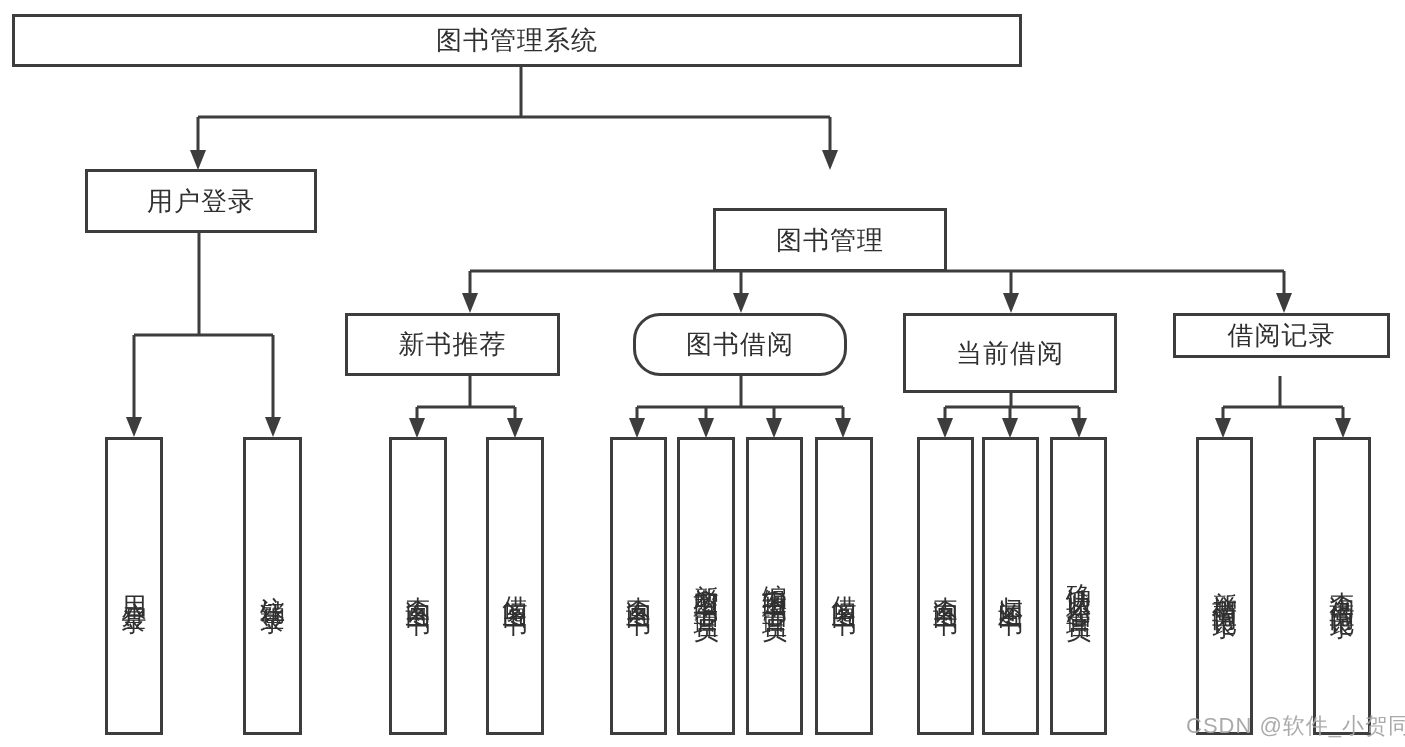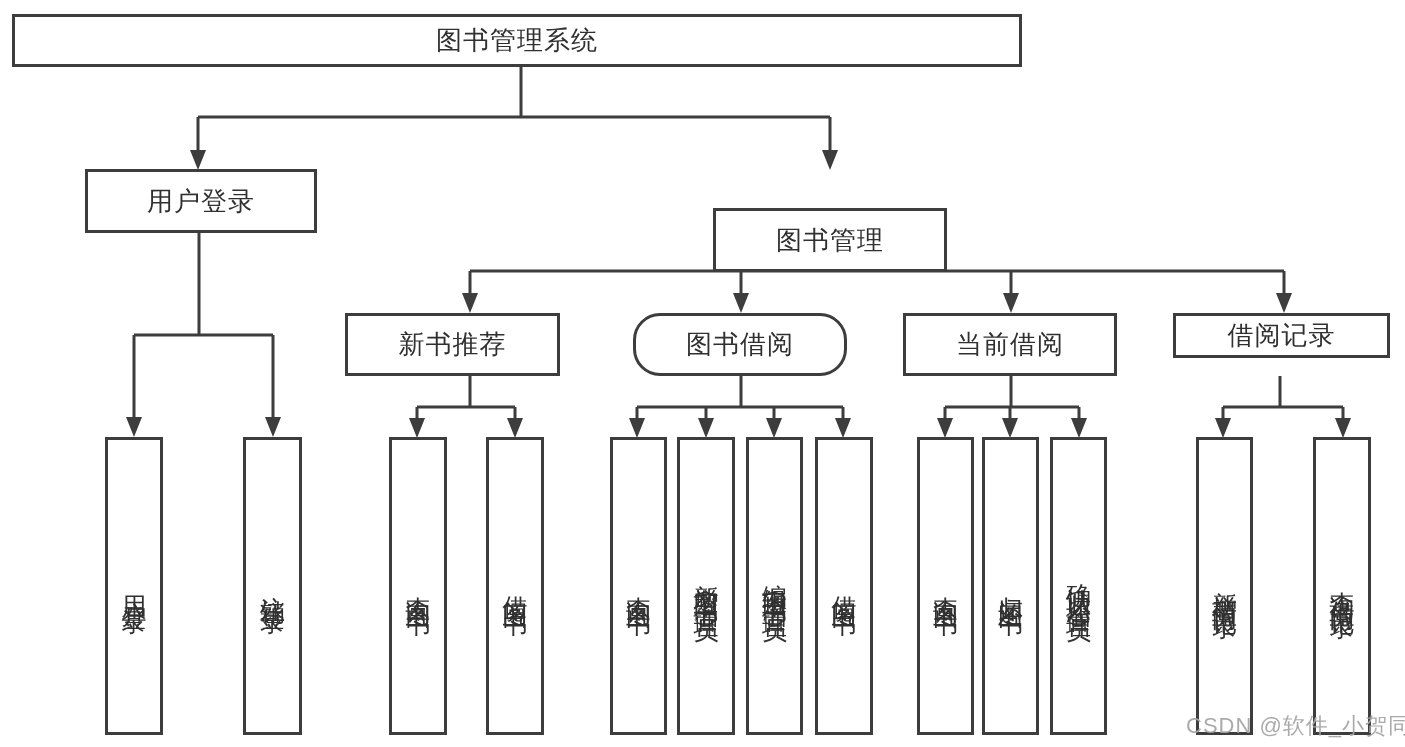--- a/index.html
+++ b/index.html
@@ -104,21 +104,21 @@
   <div class="node h-node" style="left:713px; top:169px; width:234px; height:64px;margin-top:39px;">
     <span>图书管理</span>
   </div>
 
   <div class="node h-node" style="left:345px; top:313px; width:215px; height:63px;">
     <span>新书推荐</span>
   </div>
   <div class="node h-node" style="left:633px; top:313px; width:214px; height:63px;border-radius:27px;">
     <span>图书借阅</span>
   </div>
-  <div class="node h-node" style="left:903px; top:313px; width:214px; height:63px;font-family:Liberation Serif, serif;">
+  <div class="node h-node" style="left:903px; top:313px; width:214px; height:80px;font-family:Liberation Serif, serif;">
     <span>当前借阅</span>
   </div>
   <div class="node h-node" style="left:1173px; top:313px; width:217px; height:45px;">
     <span>借阅记录</span>
   </div>
 
   <div class="node v-node" style="left:105px; top:437px; width:58px; height:298px;">
     <span>用户登录</span>
   </div>
   <div class="node v-node" style="left:243px; top:437px; width:59px; height:298px;">

